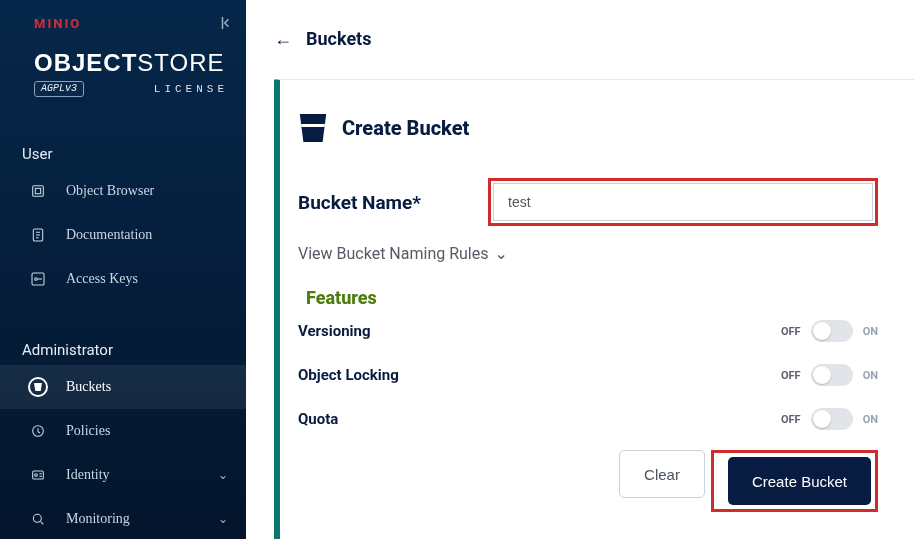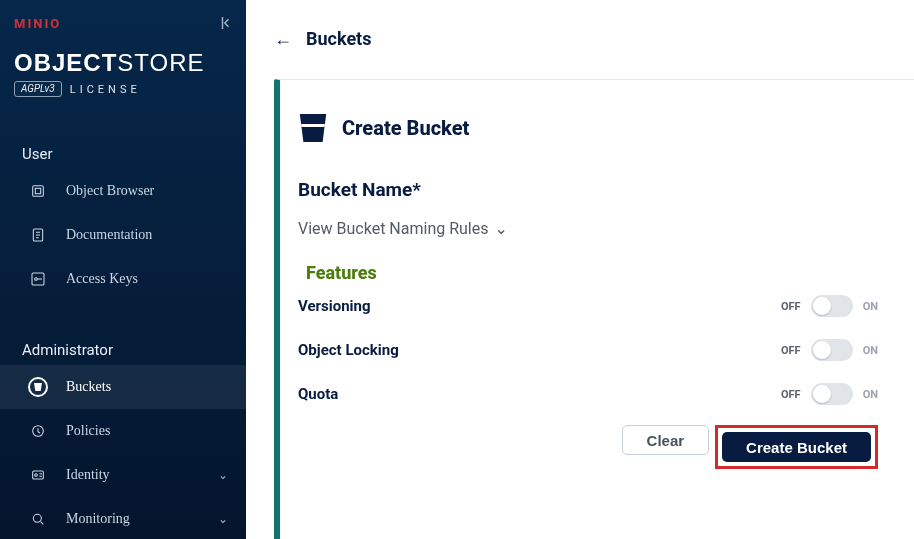--- a/index.html
+++ b/index.html
@@ -26,43 +26,44 @@
   }
   .sidebar .collapse-handle {
     position: absolute;
     top: 14px;
     right: 10px;
     color: #9db1c7;
     font-size: 18px;
     cursor: pointer;
   }
   .branding {
-    padding: 16px 18px 8px 14px;
+    padding: 16px 18px 8px 34px;
   }
   .branding .minio-logo {
     font-size: 13px;
     font-weight: 800;
     letter-spacing: 2px;
     color: #c53039;
   }
   .branding .object-store {
     font-family: Arial, sans-serif;
     font-size: 24px;
     letter-spacing: 1px;
     color: #ffffff;
     margin-top: 18px;
   }
   .branding .object-store .bold { font-weight: 800; }
   .branding .object-store .thin { font-weight: 300; }
   .branding .license-row {
     display: flex;
     gap: 8px;
-    justify-content: flex-start;
+    justify-content: space-between;
     align-items: center;
     margin-top: 4px;
+    font-family: Liberation Mono, monospace;
   }
   .branding .agpl {
     font-style: italic;
     font-size: 10px;
     color: #e9f0f7;
     border: 1px solid #8aa0b8;
     padding: 0 6px 0 6px;
     border-radius: 3px;
     line-height: 14px;
     background: rgba(255,255,255,0.02);
@@ -260,29 +261,30 @@
   }
 
   .actions {
     display: flex;
     justify-content: flex-end;
     gap: 6px;
     margin-top: 10px;
     align-items: flex-start;
   }
   .btn {
-    height: 30px;
+    height: 48px;
     padding: 0 24px;
     border-radius: 5px;
     font-size: 15px;
-    font-weight: 700;
+    font-weight: 400;
     cursor: pointer;
     display: inline-flex;
     align-items: center;
     justify-content: center;
+    margin-left: 10px;
   }
   .btn-clear {
     background: #fff;
     border: 1px solid #c9d0db;
     color: #4a5260;
   }
   .primary-wrap {
     border: 3px solid #d22b2b;
     padding: 4px;
   }
@@ -406,20 +408,23 @@
   <div class="panel-wrap">
     <div class="panel">
 
       <div class="panel-title-row">
         <span class="bucket-glyph"></span>
         <span class="panel-title">Create Bucket</span>
       </div>
 
       <div class="form-row">
         <label class="form-label">Bucket Name*</label>
+        <div class="input-highlight">
+          <input class="text-input" type="text" value="test" style="">
+        </div>
       </div>
 
       <div class="naming-rules">
         <span>View Bucket Naming Rules</span>
         <span>⌄</span>
       </div>
 
       <div class="features-title">Features</div>
 
       <div class="feature-row">

